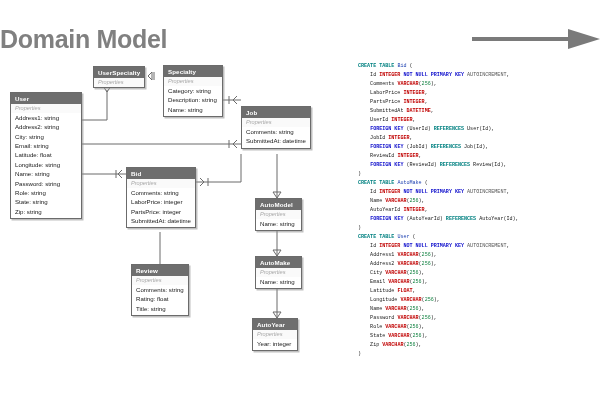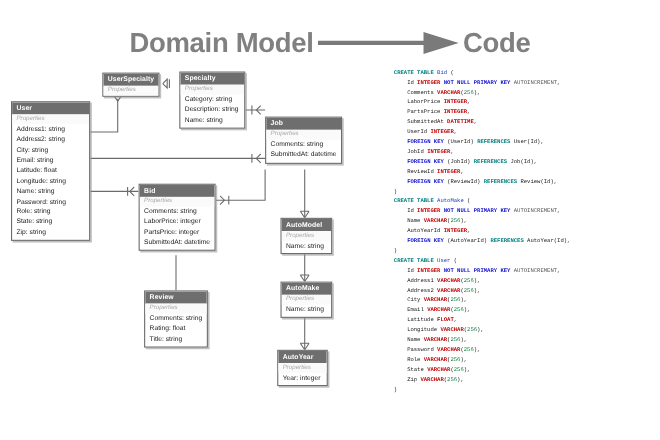--- a/index.html
+++ b/index.html
@@ -15,21 +15,21 @@
     position: relative;
   }
 
   
   #header {
     position: absolute;
     left: 0; top: 18px;
     width: 600px; height: 42px;
     display: flex;
     align-items: center;
-    justify-content: center;
+    justify-content: space-between;
     gap: 4px;
   }
   .hdr-title {
     font-size: 25px;
     font-weight: bold;
     color: #808080;
     letter-spacing: -0.3px;
     white-space: nowrap;
   }
   #arrow-wrap {
@@ -113,21 +113,20 @@
 </head>
 <body>
 
 <div id="header">
   <div class="hdr-title">Domain Model</div>
   <div id="arrow-wrap">
     <svg width="128" height="24" viewBox="0 0 128 24">
       <path d="M0 10 L96 10 L96 2 L128 12 L96 22 L96 14 L0 14 Z" fill="#7a7a7a"></path>
     </svg>
   </div>
-  <div class="hdr-title">Code</div>
 </div>
 
 <div id="diagram">
 
   <svg id="edges" viewBox="0 0 350 338">
     <g stroke="#6b6b6b" stroke-width="1" fill="none">
 
       <path d="M82 58 L107 58 L107 28"></path>
 
       <path d="M82 82 L241 82"></path>

